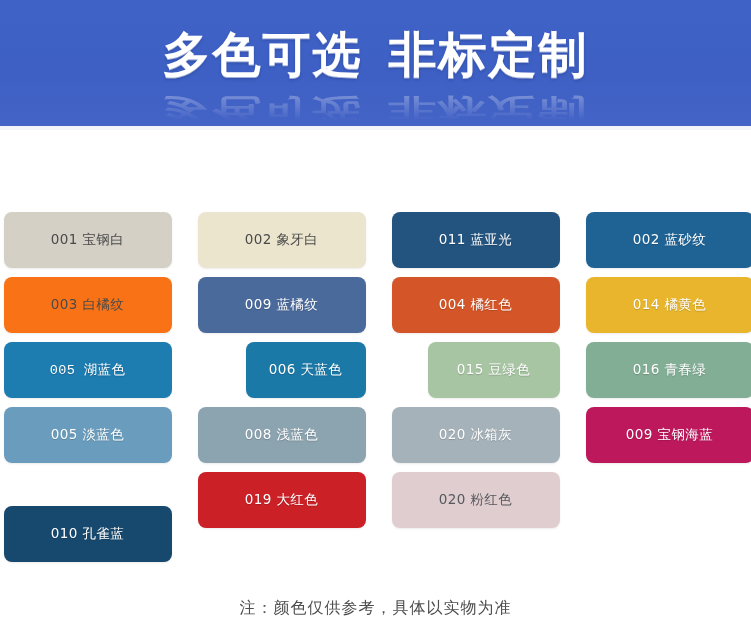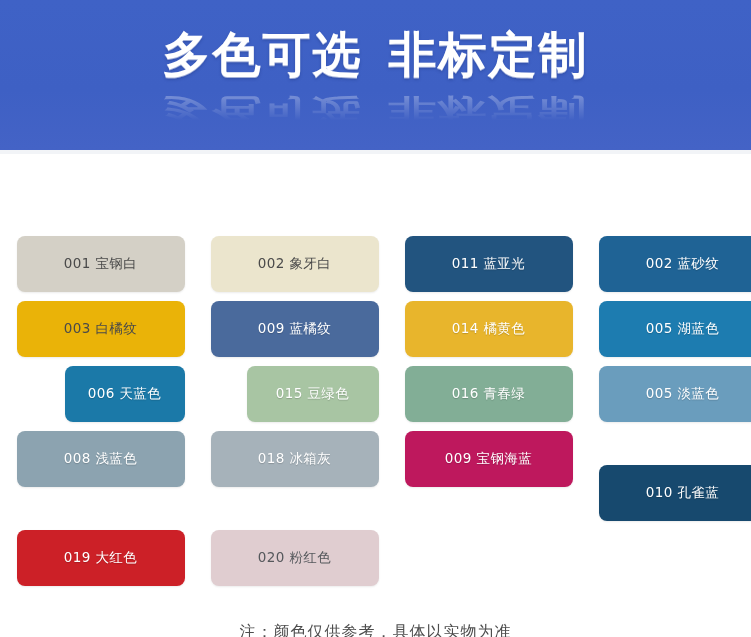--- a/index.html
+++ b/index.html
@@ -9,21 +9,21 @@
     background:#ffffff;
     font-family:"Liberation Sans","DejaVu Sans",sans-serif;
     overflow:hidden;
     position:relative;
   }
 
   
   .banner{
     position:relative;
     width:751px;
-    height:150px;
+    height:126px;
     background:#3f62c6;
     background:linear-gradient(180deg,#3f62c6 0%,#3e60c4 60%,#4463c6 100%);
     overflow:hidden;
   }
   .banner-inner{
     position:absolute;
     left:0;right:0;
     top:30px;
     text-align:center;
   }
@@ -61,21 +61,21 @@
     background:#f2f4f7;
   }
 
   
   .panel{
     position:relative;
     width:751px;
     height:483px;
     background:#ffffff;
     box-sizing:border-box;
-    padding:82px 0 0 13px;
+    padding:82px 0 0 0;
   }
   .grid{
     display:grid;
     grid-template-columns:repeat(4,168px);
     justify-content:center;
     column-gap:26px;
     row-gap:9px;
     width:751px;
     box-sizing:border-box;
     padding-left:6px;
@@ -139,49 +139,52 @@
       </div>
       <div class="swatch dark-text" style="background: rgb(235, 229, 205);">
         <span>002 象牙白</span>
       </div>
       <div class="swatch light-text" style="background: rgb(34, 84, 127);">
         <span>011 蓝亚光</span>
       </div>
       <div class="swatch light-text" style="background: rgb(31, 99, 149);">
         <span>002 蓝砂纹</span>
       </div>
-      <div class="swatch dark-text" style="background: #eab308;">
+      <div class="swatch dark-text" style="background: #f97316;">
         <span>003 白橘纹</span>
       </div>
       <div class="swatch light-text" style="background: rgb(74, 106, 156);">
         <span>009 蓝橘纹</span>
       </div>
+      <div class="swatch light-text" style="background: rgb(212, 85, 39);">
+        <span>004 橘红色</span>
+      </div>
       <div class="swatch light-text" style="background: rgb(232, 181, 44);">
         <span>014 橘黄色</span>
       </div>
-      <div class="swatch light-text" style="background: rgb(29, 124, 176);">
+      <div class="swatch light-text" style="background: rgb(29, 124, 176); font-family: Liberation Mono, monospace;">
         <span>005 湖蓝色</span>
       </div>
       <div class="swatch light-text" style="background: rgb(27, 121, 168); margin-left: 48px;">
         <span>006 天蓝色</span>
       </div>
       <div class="swatch light-text" style="background: rgb(168, 197, 163); margin-left: 36px;">
         <span>015 豆绿色</span>
       </div>
       <div class="swatch light-text" style="background: rgb(130, 174, 150);">
         <span>016 青春绿</span>
       </div>
       <div class="swatch light-text" style="background: rgb(106, 157, 189);">
         <span>005 淡蓝色</span>
       </div>
       <div class="swatch light-text" style="background: rgb(140, 163, 176);">
         <span>008 浅蓝色</span>
       </div>
       <div class="swatch light-text" style="background: rgb(166, 178, 186);">
-        <span>018 冰箱灰</span>
+        <span>020 冰箱灰</span>
       </div>
       <div class="swatch light-text" style="background: #be185d;">
         <span>009 宝钢海蓝</span>
       </div>
       <div class="swatch light-text" style="background: rgb(23, 73, 110); margin-top: 34px;">
         <span>010 孔雀蓝</span>
       </div>
       <div class="swatch light-text" style="background: rgb(204, 32, 39);">
         <span>019 大红色</span>
       </div>

